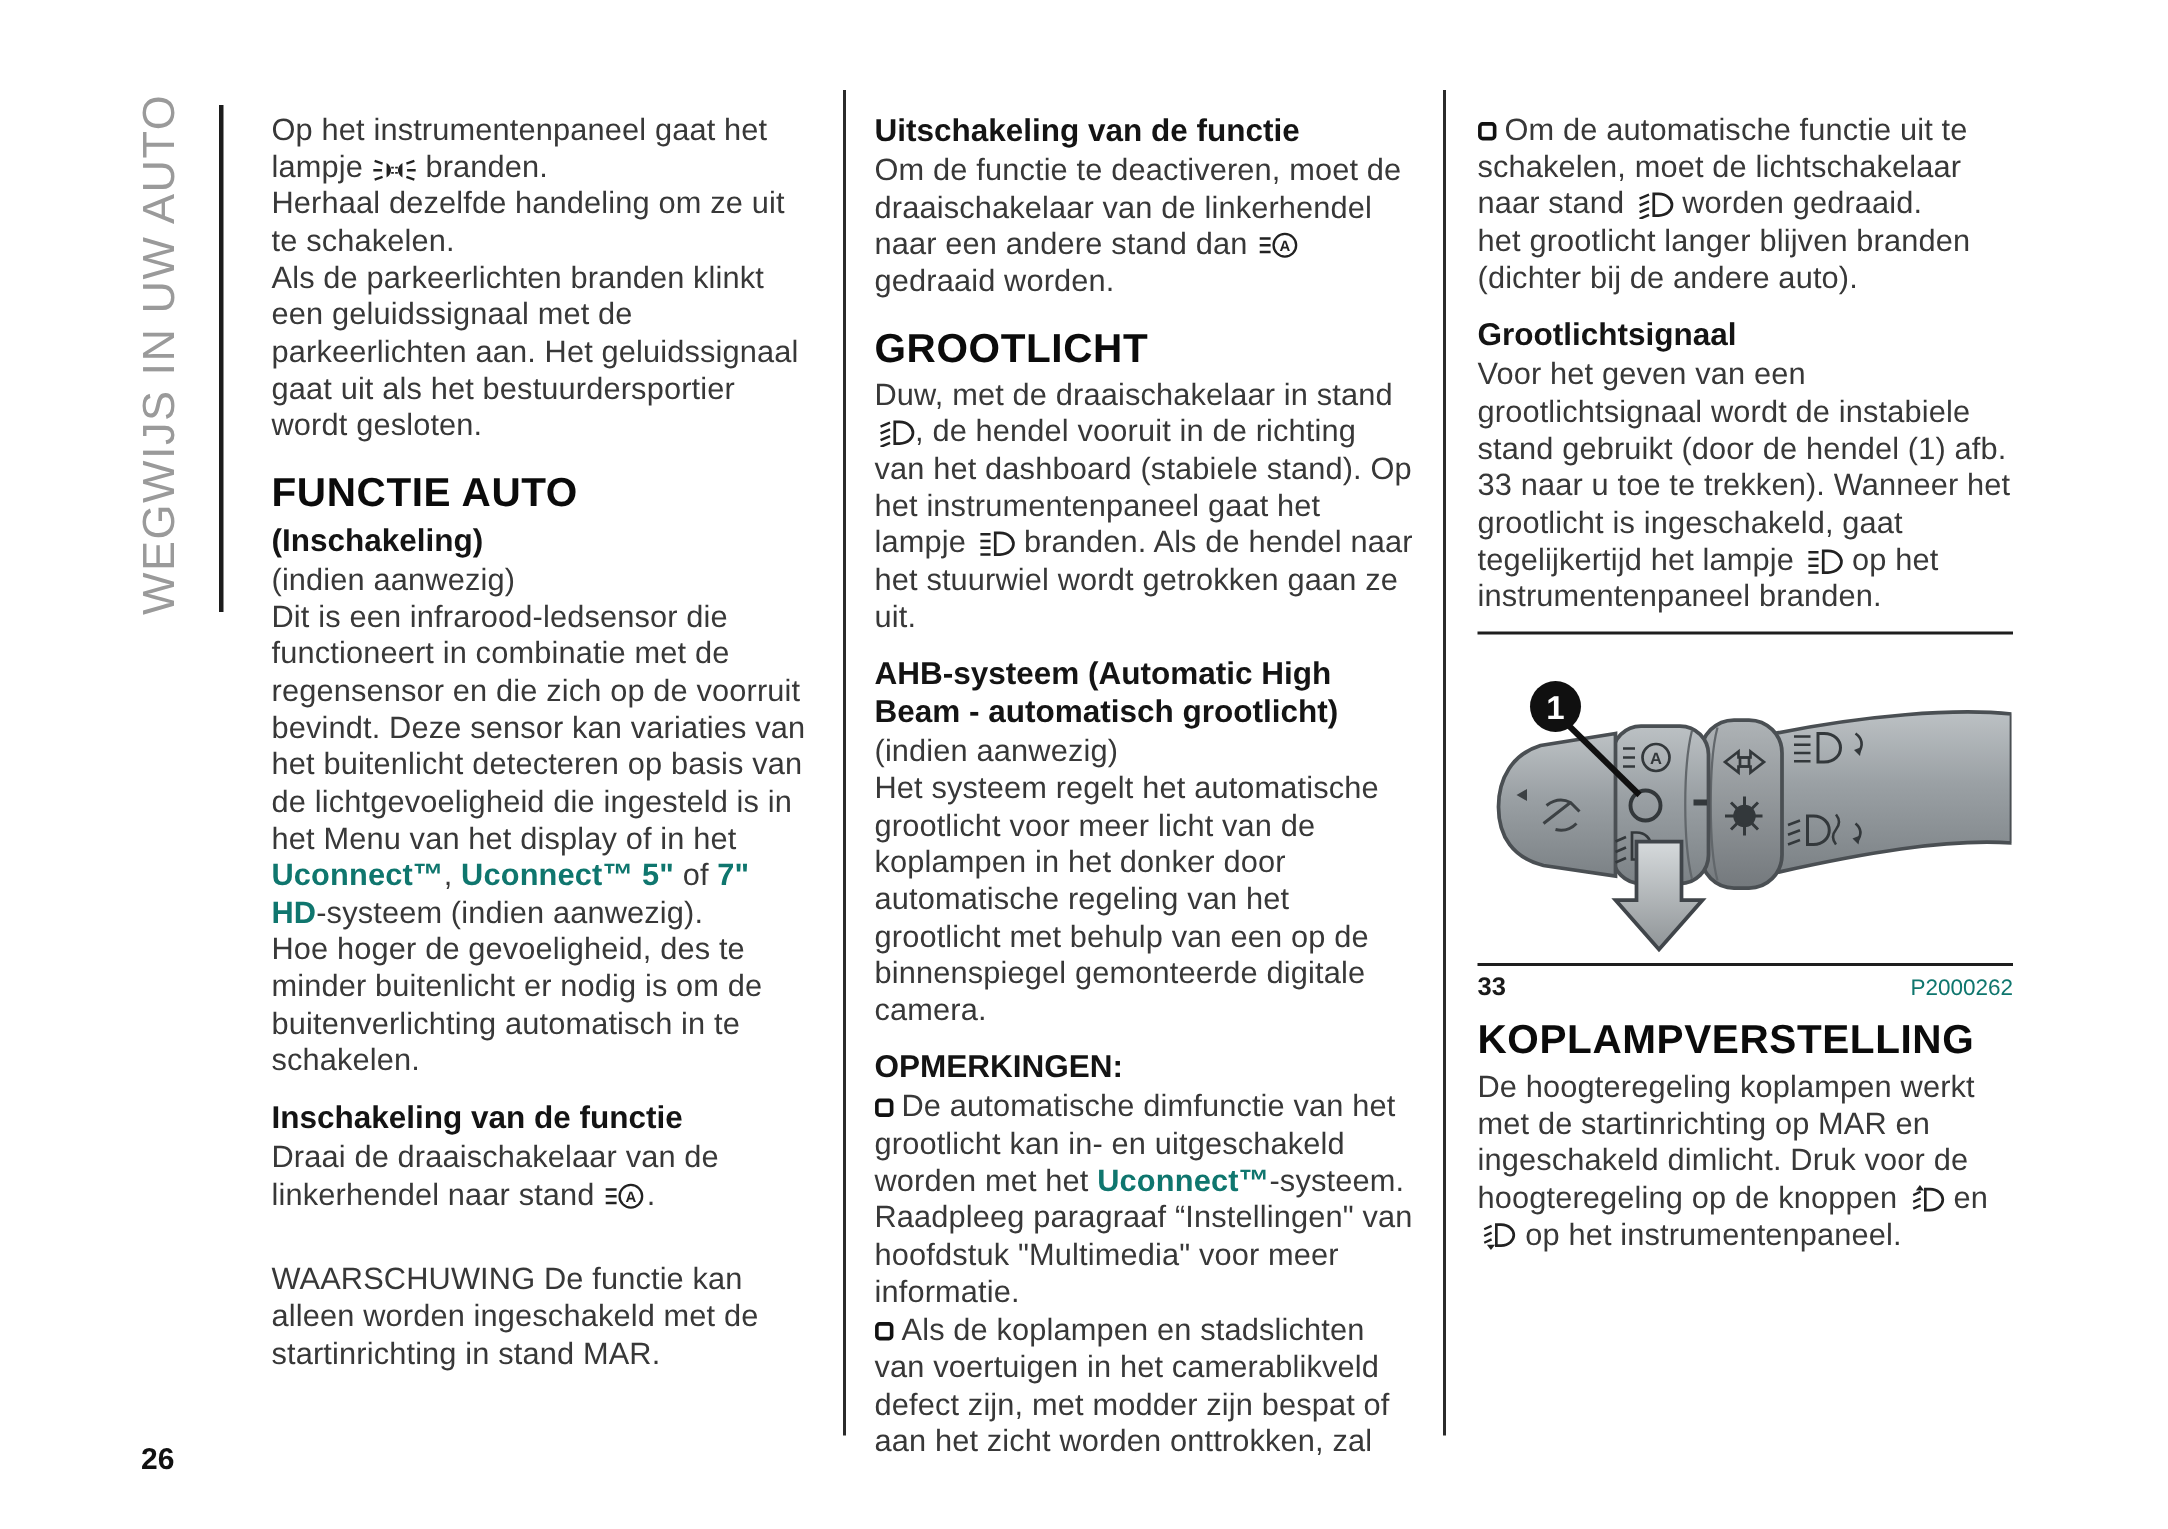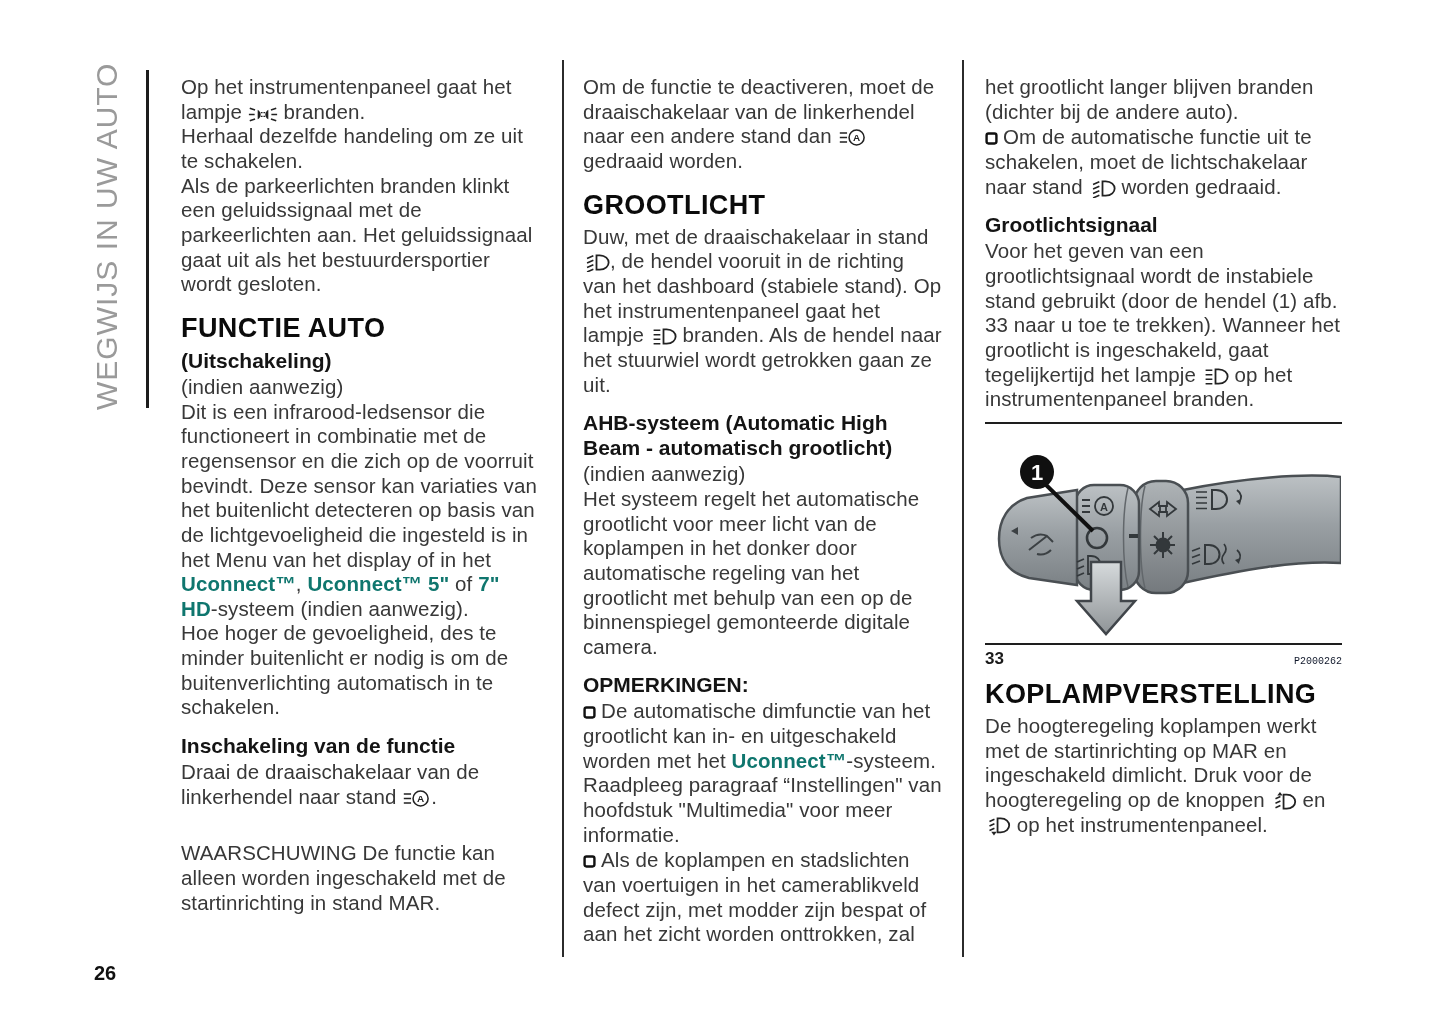--- a/index.html
+++ b/index.html
@@ -35,21 +35,21 @@
   [data-blocks] > :first-child{margin-top:0;}
   .icn{display:inline-block;}
   .icn svg{vertical-align:-4px;}
   .icn.bullet svg{vertical-align:-1px;margin-right:5px;}
   
   .fig{margin:10px 0 0 0;padding:0;}
   .rule{border-top:2px solid #1e1e1e;height:0;margin:0;}
   .fig svg.stalkfig{display:block;margin:4px 0 2px 0;}
   .figcap{display:flex;justify-content:space-between;align-items:baseline;margin-top:4px;}
   .fignum{font-size:17px;font-weight:700;color:#1a1a1a;}
-  .figcode{font-size:10px;color:#0f172a;font-family:Liberation Mono, monospace;}
+  .figcode{font-size:15px;color:#0f766e;}
   .after-fig{margin-top:10px;}
   
   .pagenum{position:absolute;left:94px;top:962px;font-size:20px;font-weight:900;color:#111;}
 </style>
 </head>
 <body>
 
 <div class="side-label">WEGWIJS IN UW AUTO</div>
 <div class="side-rule"></div>
 
@@ -59,33 +59,34 @@
 <div class="col" id="col1" data-blocks="columns.col1">
     <div class="p">Op het instrumentenpaneel gaat het lampje <span class="icn"><svg width="30" height="17" viewBox="0 0 34 18">
           <path d="M8 4 L2 2 M7.5 9 L1 9 M8 14 L2 16 M26 4 L32 2 M26.5 9 L33 9 M26 14 L32 16" stroke="#222" stroke-width="1.8" fill="none"></path>
           <path d="M11 3.5 c4.5 2.5 4.5 8.5 0 11 z" fill="#222"></path>
           <path d="M23 3.5 c-4.5 2.5 -4.5 8.5 0 11 z" fill="#222"></path>
           <path d="M14.5 7 h2 M14.5 11 h2 M17.5 7 h2 M17.5 11 h2" stroke="#222" stroke-width="1.4"></path>
         </svg></span> branden.</div>
     <div class="p">Herhaal dezelfde handeling om ze uit te schakelen.</div>
     <div class="p">Als de parkeerlichten branden klinkt een geluidssignaal met de parkeerlichten aan. Het geluidssignaal gaat uit als het bestuurdersportier wordt gesloten.</div>
     <div class="h1">FUNCTIE AUTO</div>
-    <div class="h2">(Uitschakeling)</div>
+    <div class="h2">(Inschakeling)</div>
     <div class="p">(indien aanwezig)</div>
     <div class="p">Dit is een infrarood-ledsensor die functioneert in combinatie met de regensensor en die zich op de voorruit bevindt. Deze sensor kan variaties van het buitenlicht detecteren op basis van de lichtgevoeligheid die ingesteld is in het Menu van het display of in het <b>Uconnect™</b>, <b>Uconnect™ 5"</b> of <b>7" HD</b>-systeem (indien aanwezig).</div>
     <div class="p">Hoe hoger de gevoeligheid, des te minder buitenlicht er nodig is om de buitenverlichting automatisch in te schakelen.</div>
     <div class="h2">Inschakeling van de functie</div>
     <div class="p">Draai de draaischakelaar van de linkerhendel naar stand <span class="icn"><svg width="29" height="19" viewBox="0 0 32 20">
           <path d="M2 5 h8 M2 10 h8 M2 15 h8" stroke="#222" stroke-width="1.8" fill="none"></path>
           <circle cx="20.5" cy="10" r="8.3" fill="none" stroke="#222" stroke-width="1.7"></circle>
           <text x="20.5" y="14" font-size="11" font-weight="bold" fill="#222" text-anchor="middle" font-family="Liberation Sans, sans-serif">A</text>
         </svg></span>.</div>
     <div class="p pgap">WAARSCHUWING De functie kan alleen worden ingeschakeld met de startinrichting in stand MAR.</div>
   </div>
 <div class="col" id="col2" data-blocks="columns.col2">
+    <div class="h2">Uitschakeling van de functie</div>
     <div class="p">Om de functie te deactiveren, moet de draaischakelaar van de linkerhendel naar een andere stand dan <span class="icn"><svg width="29" height="19" viewBox="0 0 32 20">
           <path d="M2 5 h8 M2 10 h8 M2 15 h8" stroke="#222" stroke-width="1.8" fill="none"></path>
           <circle cx="20.5" cy="10" r="8.3" fill="none" stroke="#222" stroke-width="1.7"></circle>
           <text x="20.5" y="14" font-size="11" font-weight="bold" fill="#222" text-anchor="middle" font-family="Liberation Sans, sans-serif">A</text>
         </svg></span> gedraaid worden.</div>
     <div class="h1">GROOTLICHT</div>
     <div class="p">Duw, met de draaischakelaar in stand <span class="icn"><svg width="27" height="19" viewBox="0 0 30 21">
           <path d="M15 2.5 h3.5 c6.5 0 10 4.2 10 8 s-3.5 8 -10 8 h-3.5 z" fill="none" stroke="#222" stroke-width="2"></path>
           <path d="M11.5 3 L4.5 6 M11.5 8 L4.5 11 M11.5 13 L4.5 16 M11.5 18 L4.5 21" stroke="#222" stroke-width="1.8" fill="none"></path>
         </svg></span>, de hendel vooruit in de richting van het dashboard (stabiele stand). Op het instrumentenpaneel gaat het lampje <span class="icn"><svg width="27" height="19" viewBox="0 0 30 21">
@@ -99,27 +100,27 @@
     <div class="p note"><span class="icn bullet"><svg width="13" height="13" viewBox="0 0 14 14">
           <rect x="1.7" y="1.7" width="10.6" height="10.6" rx="2" fill="none" stroke="#111" stroke-width="2.6"></rect>
         </svg></span>De automatische dimfunctie van het grootlicht kan in- en uitgeschakeld worden met het <b>Uconnect™</b>-systeem. Raadpleeg paragraaf “Instellingen" van hoofdstuk "Multimedia" voor meer informatie.</div>
     <div class="p note"><span class="icn bullet"><svg width="13" height="13" viewBox="0 0 14 14">
           <rect x="1.7" y="1.7" width="10.6" height="10.6" rx="2" fill="none" stroke="#111" stroke-width="2.6"></rect>
         </svg></span>Als de koplampen en stadslichten van voertuigen in het camerablikveld defect zijn, met modder zijn bespat of aan het zicht worden onttrokken, zal</div>
   </div>
 
 <div class="col" id="col3">
   <div data-blocks="columns.col3a">
-      <div class="p">het grootlicht langer blijven branden (dichter bij de andere auto).</div>
       <div class="p note"><span class="icn bullet"><svg width="13" height="13" viewBox="0 0 14 14">
             <rect x="1.7" y="1.7" width="10.6" height="10.6" rx="2" fill="none" stroke="#111" stroke-width="2.6"></rect>
           </svg></span>Om de automatische functie uit te schakelen, moet de lichtschakelaar naar stand <span class="icn"><svg width="27" height="19" viewBox="0 0 30 21">
             <path d="M15 2.5 h3.5 c6.5 0 10 4.2 10 8 s-3.5 8 -10 8 h-3.5 z" fill="none" stroke="#222" stroke-width="2"></path>
             <path d="M11.5 3 L4.5 6 M11.5 8 L4.5 11 M11.5 13 L4.5 16 M11.5 18 L4.5 21" stroke="#222" stroke-width="1.8" fill="none"></path>
           </svg></span> worden gedraaid.</div>
+      <div class="p">het grootlicht langer blijven branden (dichter bij de andere auto).</div>
       <div class="h2">Grootlichtsignaal</div>
       <div class="p">Voor het geven van een grootlichtsignaal wordt de instabiele stand gebruikt (door de hendel (1) afb. 33 naar u toe te trekken). Wanneer het grootlicht is ingeschakeld, gaat tegelijkertijd het lampje <span class="icn"><svg width="27" height="19" viewBox="0 0 30 21">
             <path d="M15 2.5 h3.5 c6.5 0 10 4.2 10 8 s-3.5 8 -10 8 h-3.5 z" fill="none" stroke="#222" stroke-width="2"></path>
             <path d="M11.5 3.5 H4 M11.5 8.5 H4 M11.5 13.5 H4 M11.5 18.5 H4" stroke="#222" stroke-width="1.8" fill="none"></path>
           </svg></span> op het instrumentenpaneel branden.</div>
     </div>
 
   <figure class="fig" style="margin:10px 0 0 0;">
     <div class="rule"></div>
     <svg class="stalkfig" width="356" height="213" viewBox="0 0 356 213">

